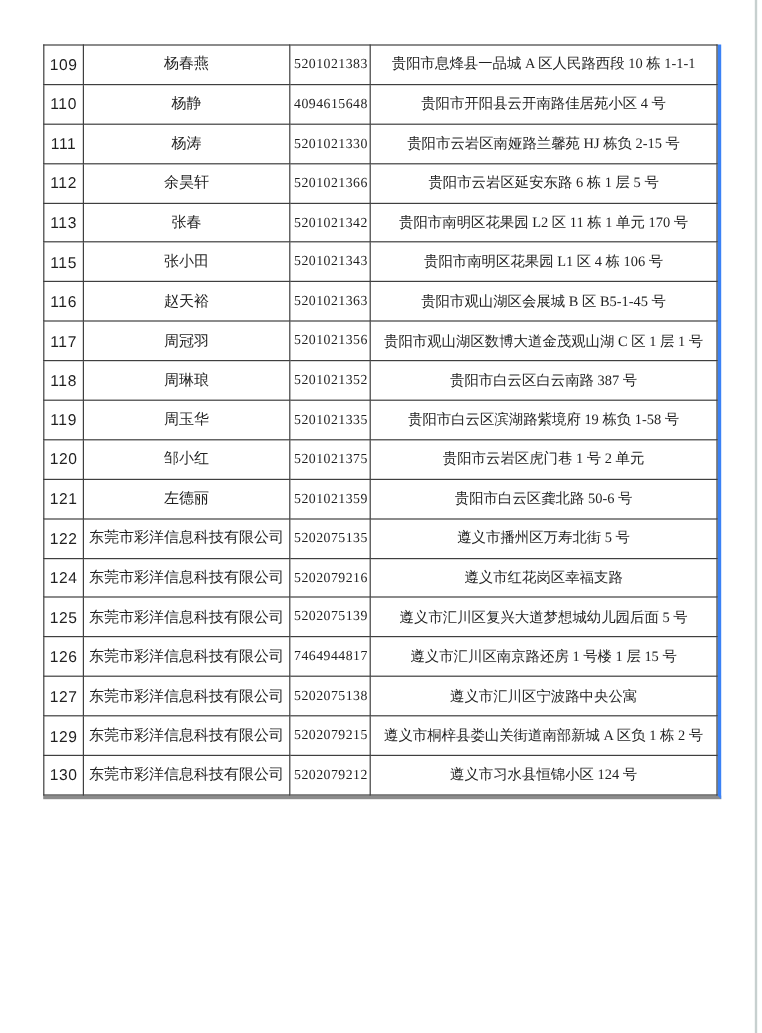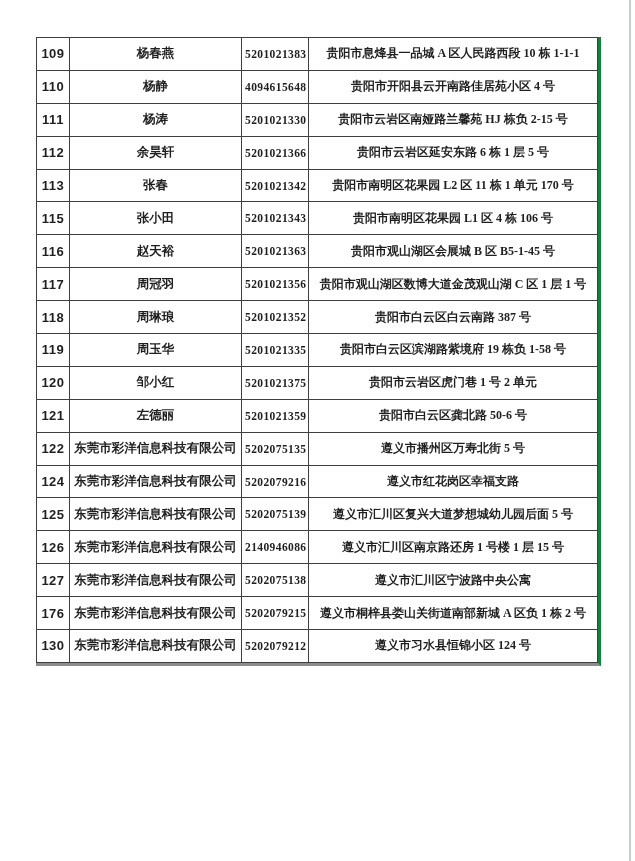--- a/index.html
+++ b/index.html
@@ -13,23 +13,22 @@
   }
   .page-edge-line{
     position:absolute;
     top:0;right:4px;
     width:2px;height:861px;
     background:#c7d0cf;
   }
   .table-wrap{
     position:absolute;
     left:36px;top:37px;
-    border-right:3px solid #15803d;
+    border-right:3px solid #3b82f6;
     border-bottom:3px solid #8c8c8c;
-    font-weight:bold;
   }
   table.reg{
     border-collapse:collapse;
     table-layout:fixed;
     width:561px;
   }
   table.reg td{
     border:1px solid #3f3f3f;
     text-align:center;
     vertical-align:middle;
@@ -157,31 +156,31 @@
         </tr>
         <tr>
           <td class="c0">125</td>
           <td class="c1">东莞市彩洋信息科技有限公司</td>
           <td class="c2">5202075139</td>
           <td class="c3">遵义市汇川区复兴大道梦想城幼儿园后面 5 号</td>
         </tr>
         <tr>
           <td class="c0">126</td>
           <td class="c1">东莞市彩洋信息科技有限公司</td>
-          <td class="c2">2140946086</td>
+          <td class="c2">7464944817</td>
           <td class="c3">遵义市汇川区南京路还房 1 号楼 1 层 15 号</td>
         </tr>
         <tr>
           <td class="c0">127</td>
           <td class="c1">东莞市彩洋信息科技有限公司</td>
           <td class="c2">5202075138</td>
           <td class="c3">遵义市汇川区宁波路中央公寓</td>
         </tr>
         <tr>
-          <td class="c0">176</td>
+          <td class="c0">129</td>
           <td class="c1">东莞市彩洋信息科技有限公司</td>
           <td class="c2">5202079215</td>
           <td class="c3">遵义市桐梓县娄山关街道南部新城 A 区负 1 栋 2 号</td>
         </tr>
         <tr>
           <td class="c0">130</td>
           <td class="c1">东莞市彩洋信息科技有限公司</td>
           <td class="c2">5202079212</td>
           <td class="c3">遵义市习水县恒锦小区 124 号</td>
         </tr>

